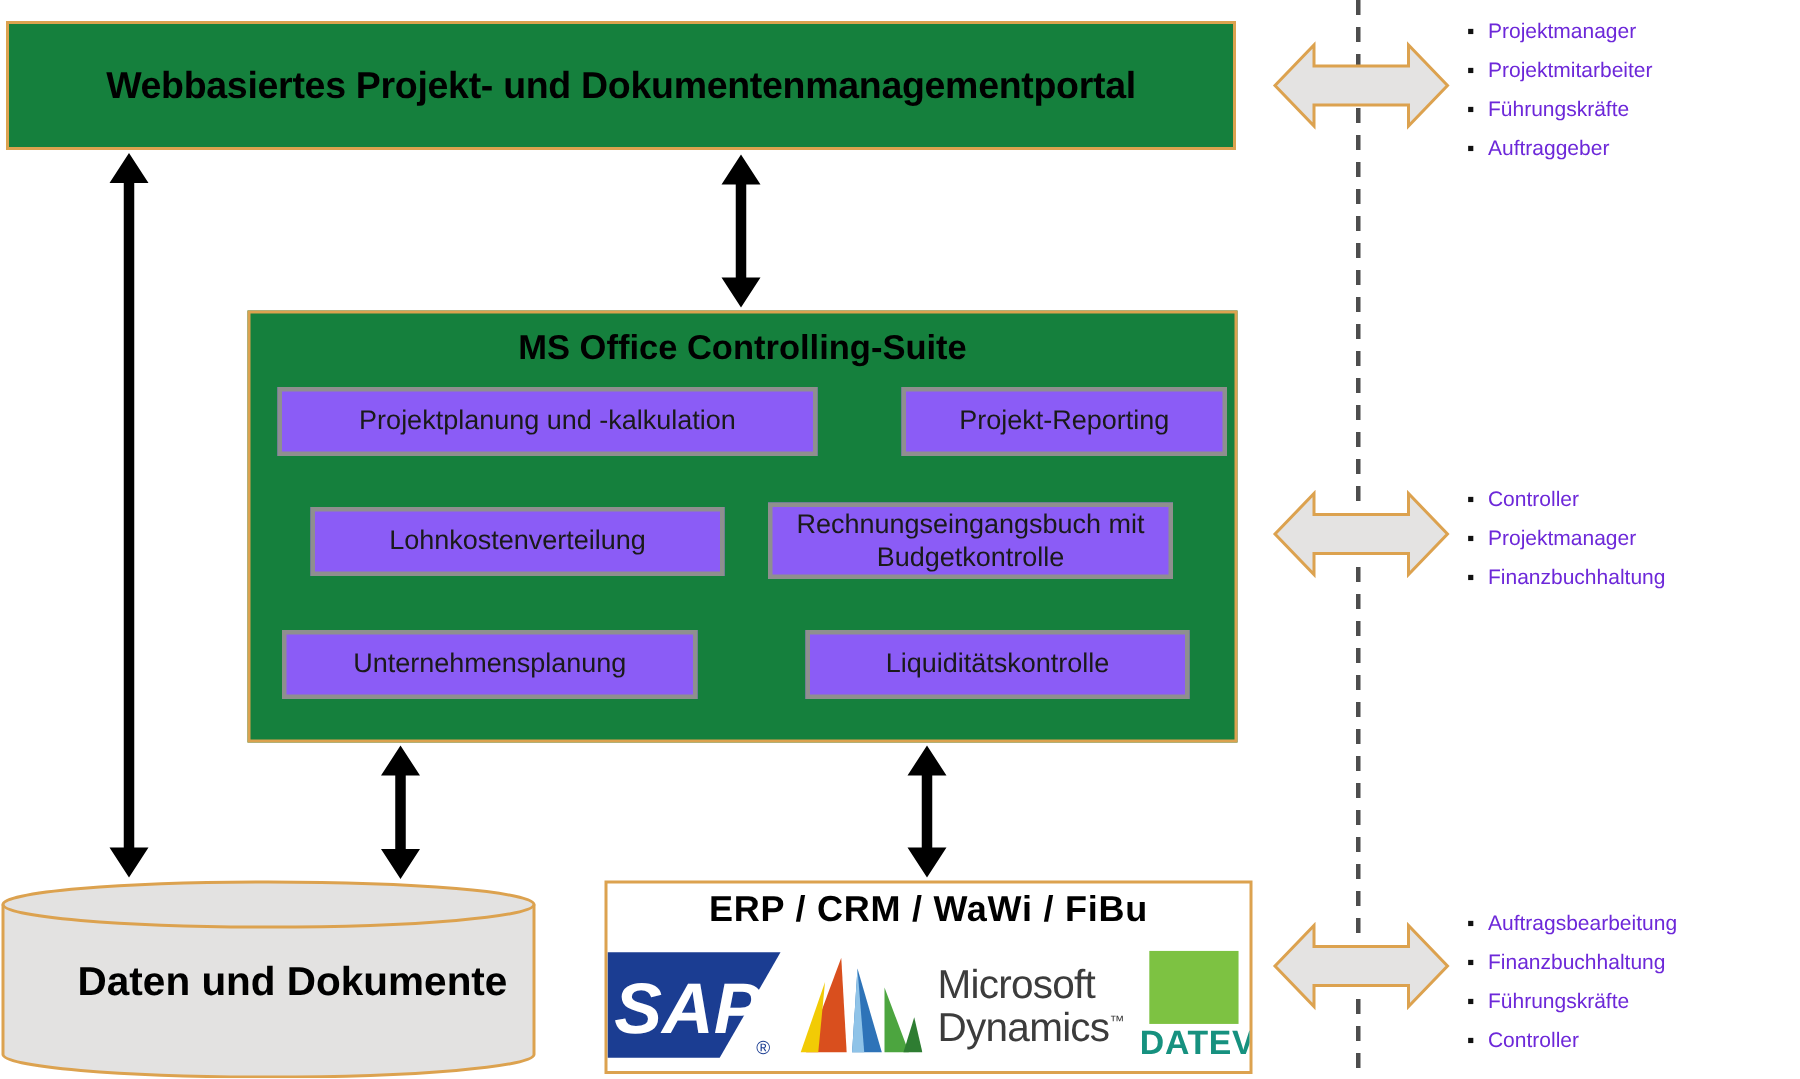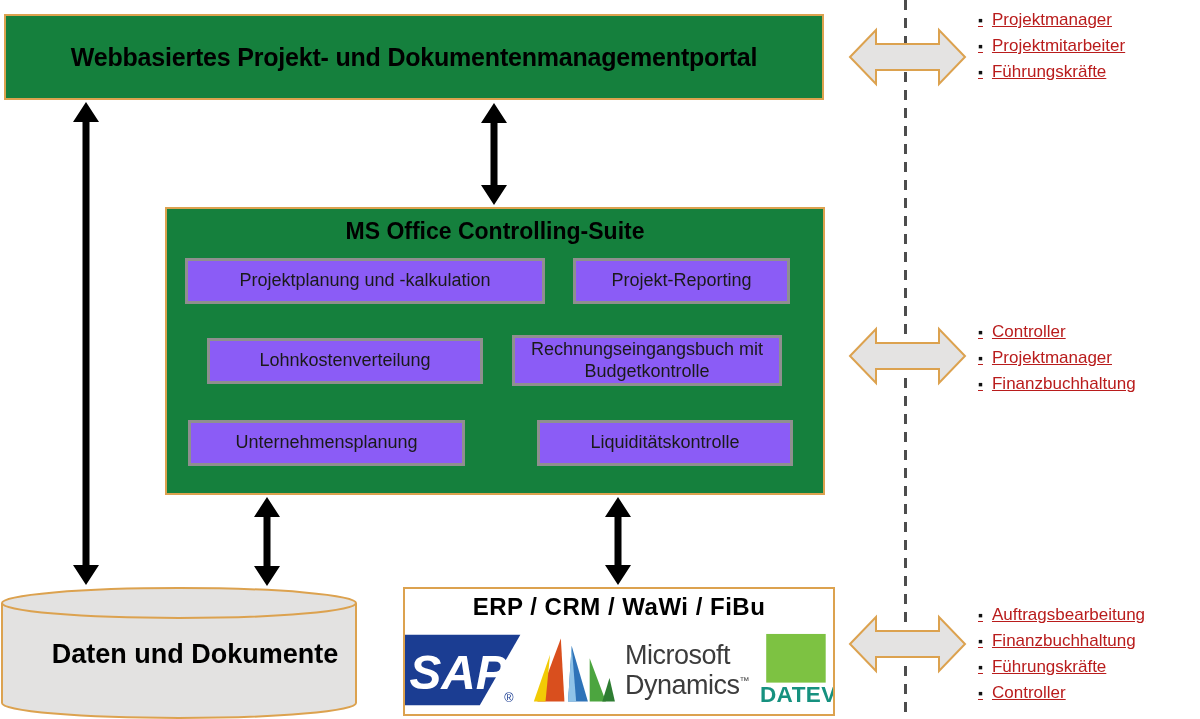--- a/index.html
+++ b/index.html
@@ -15,21 +15,21 @@
   .portal-box .ttl{font-size:25px;font-weight:bold;letter-spacing:-0.2px;white-space:nowrap;}
   .suite-box{left:165px;top:207px;width:660px;height:288px;}
   .suite-title{margin-top:9px;text-align:center;font-size:23px;font-weight:bold;}
   
   .module{
     position:absolute;background:#8b5cf6;border:3px solid #8F8F8F;box-sizing:border-box;
     display:flex;align-items:center;justify-content:center;text-align:center;
     font-size:18px;color:#1a1a1a;line-height:1.22;padding:2px 6px;
   }
   .m0{left:185px;top:258px;width:360px;height:46px;}
-  .m1{left:573px;top:258px;width:217px;height:46px;}
+  .m1{left:601px;top:258px;width:217px;height:46px;}
   .m2{left:207px;top:338px;width:276px;height:46px;}
   .m3{left:512px;top:335px;width:270px;height:51px;}
   .m4{left:188px;top:420px;width:277px;height:46px;}
   .m5{left:537px;top:420px;width:256px;height:46px;text-align:center;}
   
   .db-wrap{position:absolute;left:0;top:585px;width:358px;height:134px;}
   .db-label{
     position:absolute;left:0;top:585px;width:358px;height:134px;
     display:flex;align-items:center;justify-content:center;
     font-size:27px;font-weight:bold;padding-top:4px;box-sizing:border-box;padding-left:32px;
@@ -41,21 +41,21 @@
   }
   .erp-title{text-align:center;font-size:24px;font-weight:bold;margin-top:4px;letter-spacing:0.5px;}
   .logo-row{position:absolute;left:0;top:40px;width:100%;height:82px;display:flex;align-items:center;justify-content:center;gap:10px;}
   .dyn-text{font-size:27px;color:#3C3C3C;line-height:26px;letter-spacing:-0.5px;}
   .dyn-text .tm{font-size:10px;vertical-align:super;color:#3C3C3C;}
   
   .stake-list{position:absolute;left:978px;width:218px;}
   .sl-top{top:7px;}
   .sl-mid{top:319px;}
   .sl-bot{top:602px;}
-  .stake-item{display:flex;align-items:center;height:26px;font-size:17px;color:#b91c1c;text-decoration:underline;}
+  .stake-item{display:flex;align-items:center;height:26px;font-size:14px;color:#6d28d9;}
   .stake-item::before{content:"▪";font-size:14px;margin-right:9px;color:#111;}
   
   .overlay{position:absolute;left:0;top:0;pointer-events:none;}
 </style>
 </head>
 <body>
 
 <div class="canvas">
 
   <div class="sysbox portal-box">
@@ -105,20 +105,21 @@
         <rect x="8" y="0" width="66" height="54" fill="#7DC242"></rect>
         <text x="1" y="76" font-size="25" font-weight="bold" letter-spacing="0.5" font-family="Liberation Sans, DejaVu Sans, sans-serif" fill="#16917F">DATEV</text>
       </svg>
     </div>
   </div>
 
   <div class="stake-list sl-top">
     <div class="stake-item">Projektmanager</div>
     <div class="stake-item">Projektmitarbeiter</div>
     <div class="stake-item">Führungskräfte</div>
+    <div class="stake-item">Auftraggeber</div>
   </div>
   <div class="stake-list sl-mid">
     <div class="stake-item">Controller</div>
     <div class="stake-item">Projektmanager</div>
     <div class="stake-item">Finanzbuchhaltung</div>
   </div>
   <div class="stake-list sl-bot">
     <div class="stake-item">Auftragsbearbeitung</div>
     <div class="stake-item">Finanzbuchhaltung</div>
     <div class="stake-item">Führungskräfte</div>

